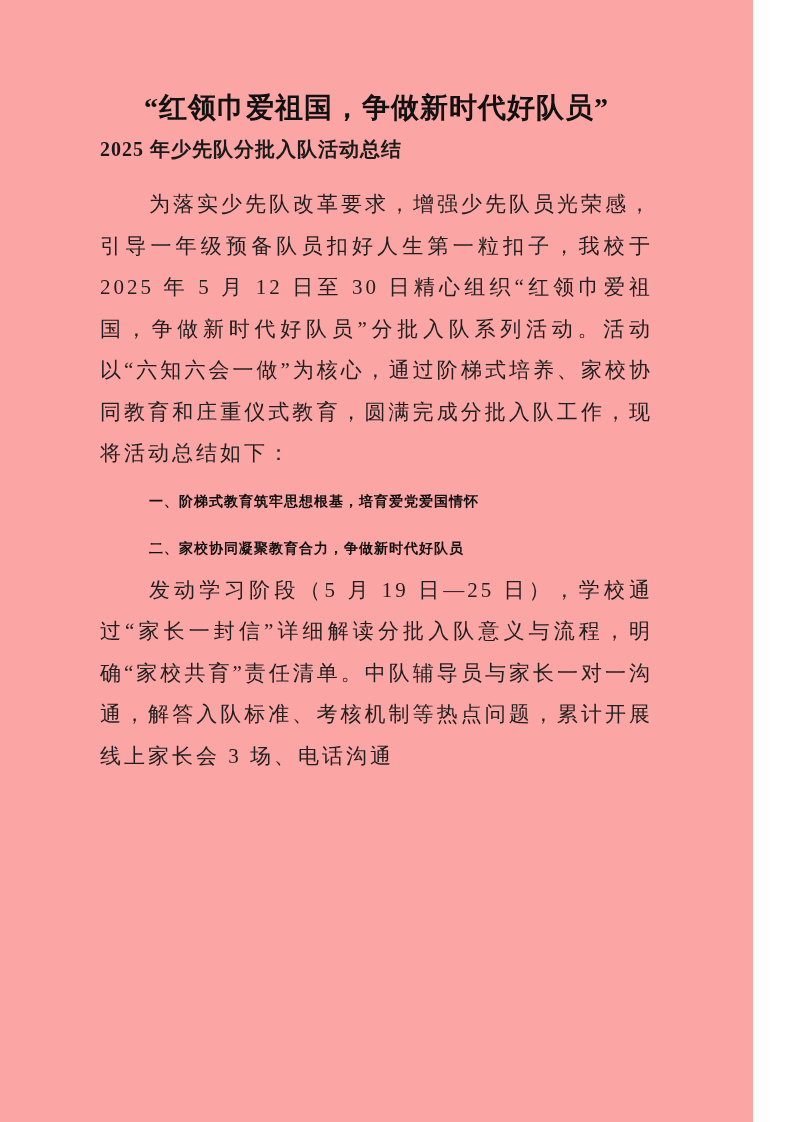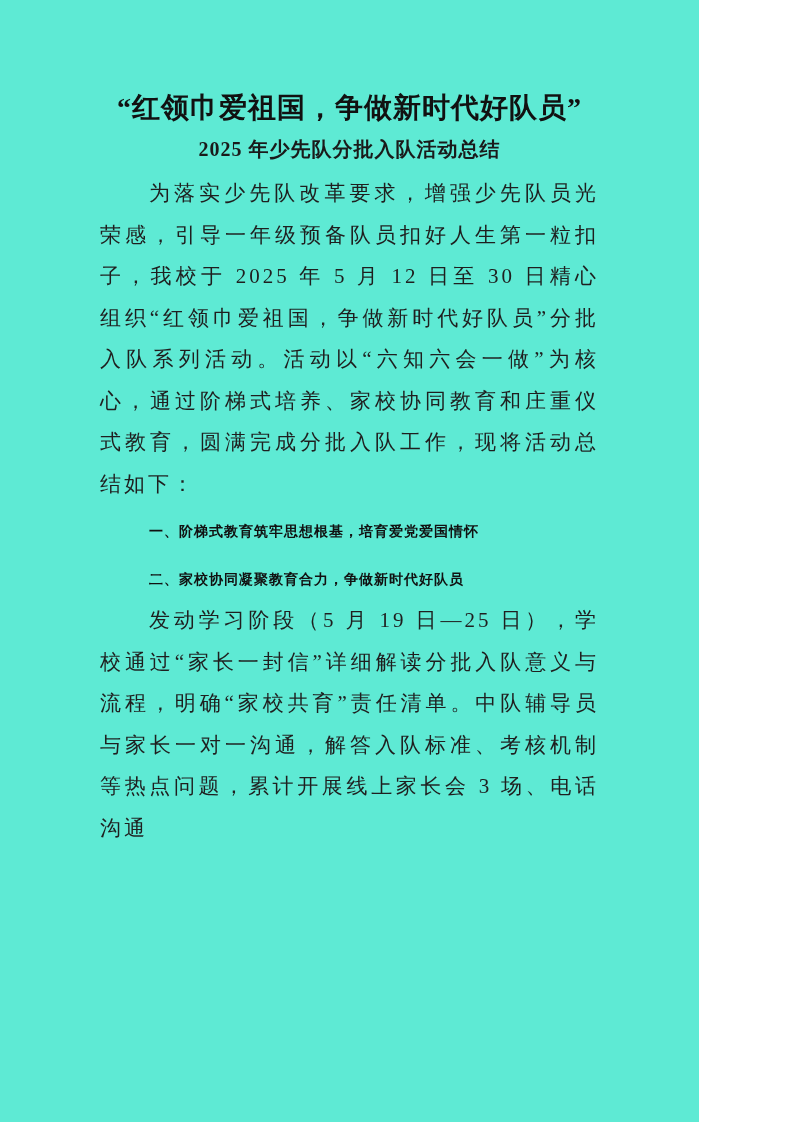--- a/index.html
+++ b/index.html
@@ -2,23 +2,23 @@
 <html><head>
 <meta charset="utf-8">
 <style>
   html, body {
     margin: 0;
     padding: 0;
     background: #ffffff;
   }
   .page {
     position: relative;
-    width: 699px;
+    width: 753px;
     height: 1122px;
-    background: #5eead4;
+    background: #fca5a5;
     overflow: hidden;
     box-sizing: border-box;
     padding: 88px 100px 12px 100px;
     color: #1a1a1a;
   }
   .doc-title {
     font-family: "Liberation Serif", "DejaVu Serif", serif;
     font-weight: bold;
     font-size: 28px;
     line-height: 40px;
@@ -26,26 +26,26 @@
     text-align: center;
     margin: 0;
     color: #111111;
     white-space: nowrap;
   }
   .doc-subtitle {
     font-family: "Liberation Serif", "DejaVu Serif", serif;
     font-size: 20px;
     line-height: 30px;
     letter-spacing: 1px;
-    text-align: center;
+    text-align: left;
     margin: 6px 0 0 0;
     color: #1a1a1a;
   }
   .body-text {
-    margin-top: 9px;
+    margin-top: 20px;
   }
   .para {
     font-family: "Liberation Serif", "DejaVu Serif", serif;
     font-size: 21px;
     line-height: 41.5px;
     letter-spacing: 3px;
     text-align: justify;
     text-justify: inter-ideograph;
     text-indent: 49px;
     margin: 0;

